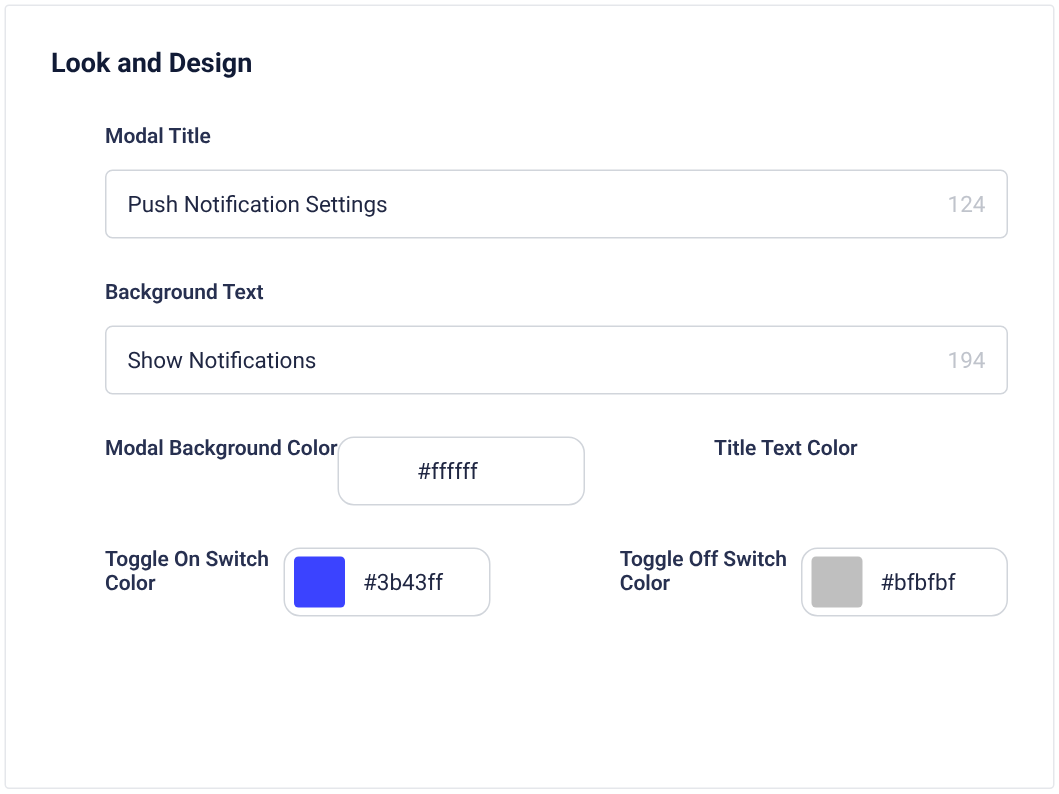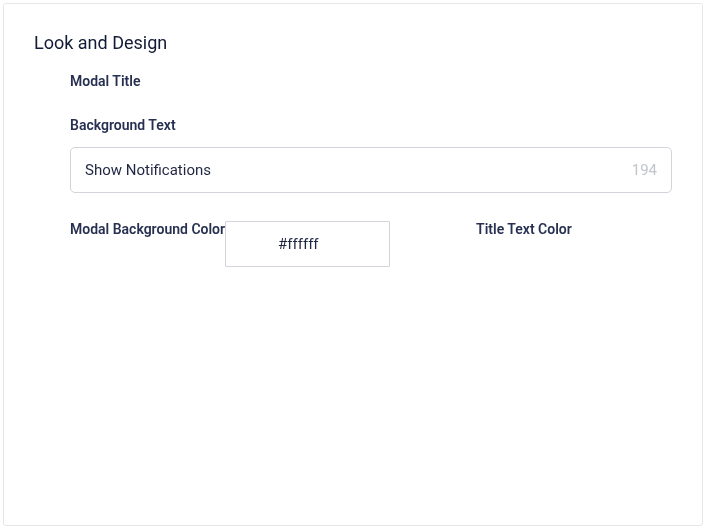--- a/index.html
+++ b/index.html
@@ -15,23 +15,23 @@
     .panel {
       border: 1px solid #e5e7eb;
       border-radius: 3px;
       padding: 28px 30px 28px 30px;
       width: 700px;
       height: 523px;
       background: #ffffff;
     }
     .section-title {
       font-size: 18px;
-      font-weight: 400;
+      font-weight: 700;
       color: #111b36;
-      margin-bottom: 20px;
+      margin-bottom: 30px;
     }
     .field-group {
       margin-bottom: 28px;
       margin-left: 36px;
     }
     .field-label {
       font-size: 14px;
       font-weight: 600;
       color: #273050;
       margin-bottom: 14px;
@@ -66,21 +66,21 @@
       gap: 50px;
     }
     .color-field {
       display: flex;
       flex-direction: row;
     }
     .color-input-wrapper {
       display: flex;
       align-items: center;
       border: 1px solid #d1d5db;
-      border-radius: 1px;
+      border-radius: 11px;
       height: 46px;
       padding: 6px 14px 6px 6px;
       background: #ffffff;
       width: 165px;
     }
     .color-swatch {
       width: 34px;
       height: 34px;
       border-radius: 3px;
       margin-right: 12px;
@@ -97,20 +97,24 @@
     }
   </style>
 </head>
 <body>
 
 <div class="panel">
   <h2 class="section-title">Look and Design</h2>
 
   <div class="field-group">
     <label class="field-label">Modal Title</label>
+    <div class="text-input-wrapper">
+      <input type="text" class="text-input" value="Push Notification Settings" style="">
+      <span class="char-count">124</span>
+    </div>
   </div>
 
   <div class="field-group">
     <label class="field-label">Background Text</label>
     <div class="text-input-wrapper">
       <input type="text" class="text-input" value="Show Notifications" style="">
       <span class="char-count">194</span>
     </div>
   </div>
 
@@ -121,13 +125,30 @@
         <div class="color-swatch" style="background:#ffffff"></div>
         <input type="text" class="color-value" value="#ffffff" style="">
       </div>
     </div>
 
     <div class="color-field field-group">
       <label class="field-label">Title Text Color</label>
     </div>
   </div>
 
+  <div class="color-row">
+    <div class="color-field field-group">
+      <label class="field-label">Toggle On Switch Color</label>
+      <div class="color-input-wrapper">
+        <div class="color-swatch" style="background:#3b43ff"></div>
+        <input type="text" class="color-value" value="#3b43ff" style="">
+      </div>
+    </div>
+
+    <div class="color-field field-group">
+      <label class="field-label">Toggle Off Switch Color</label>
+      <div class="color-input-wrapper">
+        <div class="color-swatch" style="background:#bfbfbf"></div>
+        <input type="text" class="color-value" value="#bfbfbf" style="">
+      </div>
+    </div>
+  </div>
 </div>
 
 </body></html>

